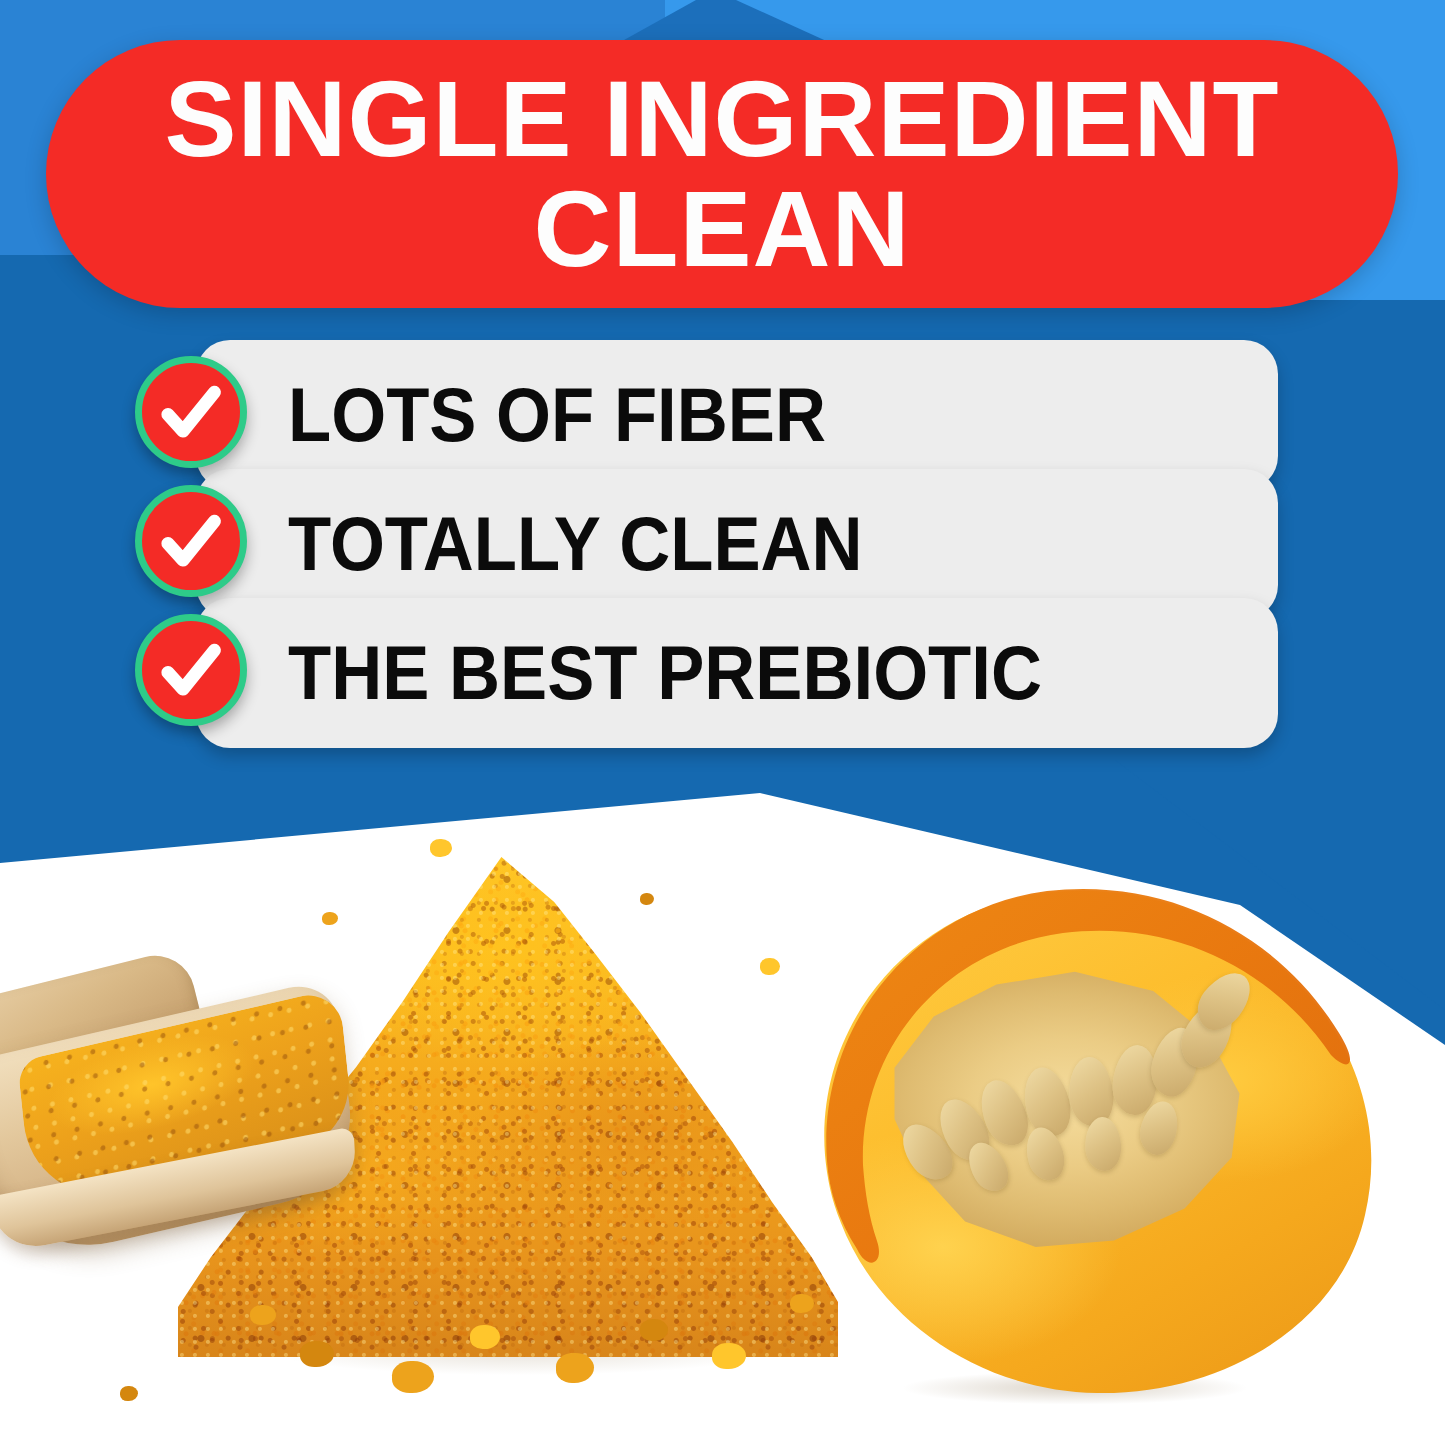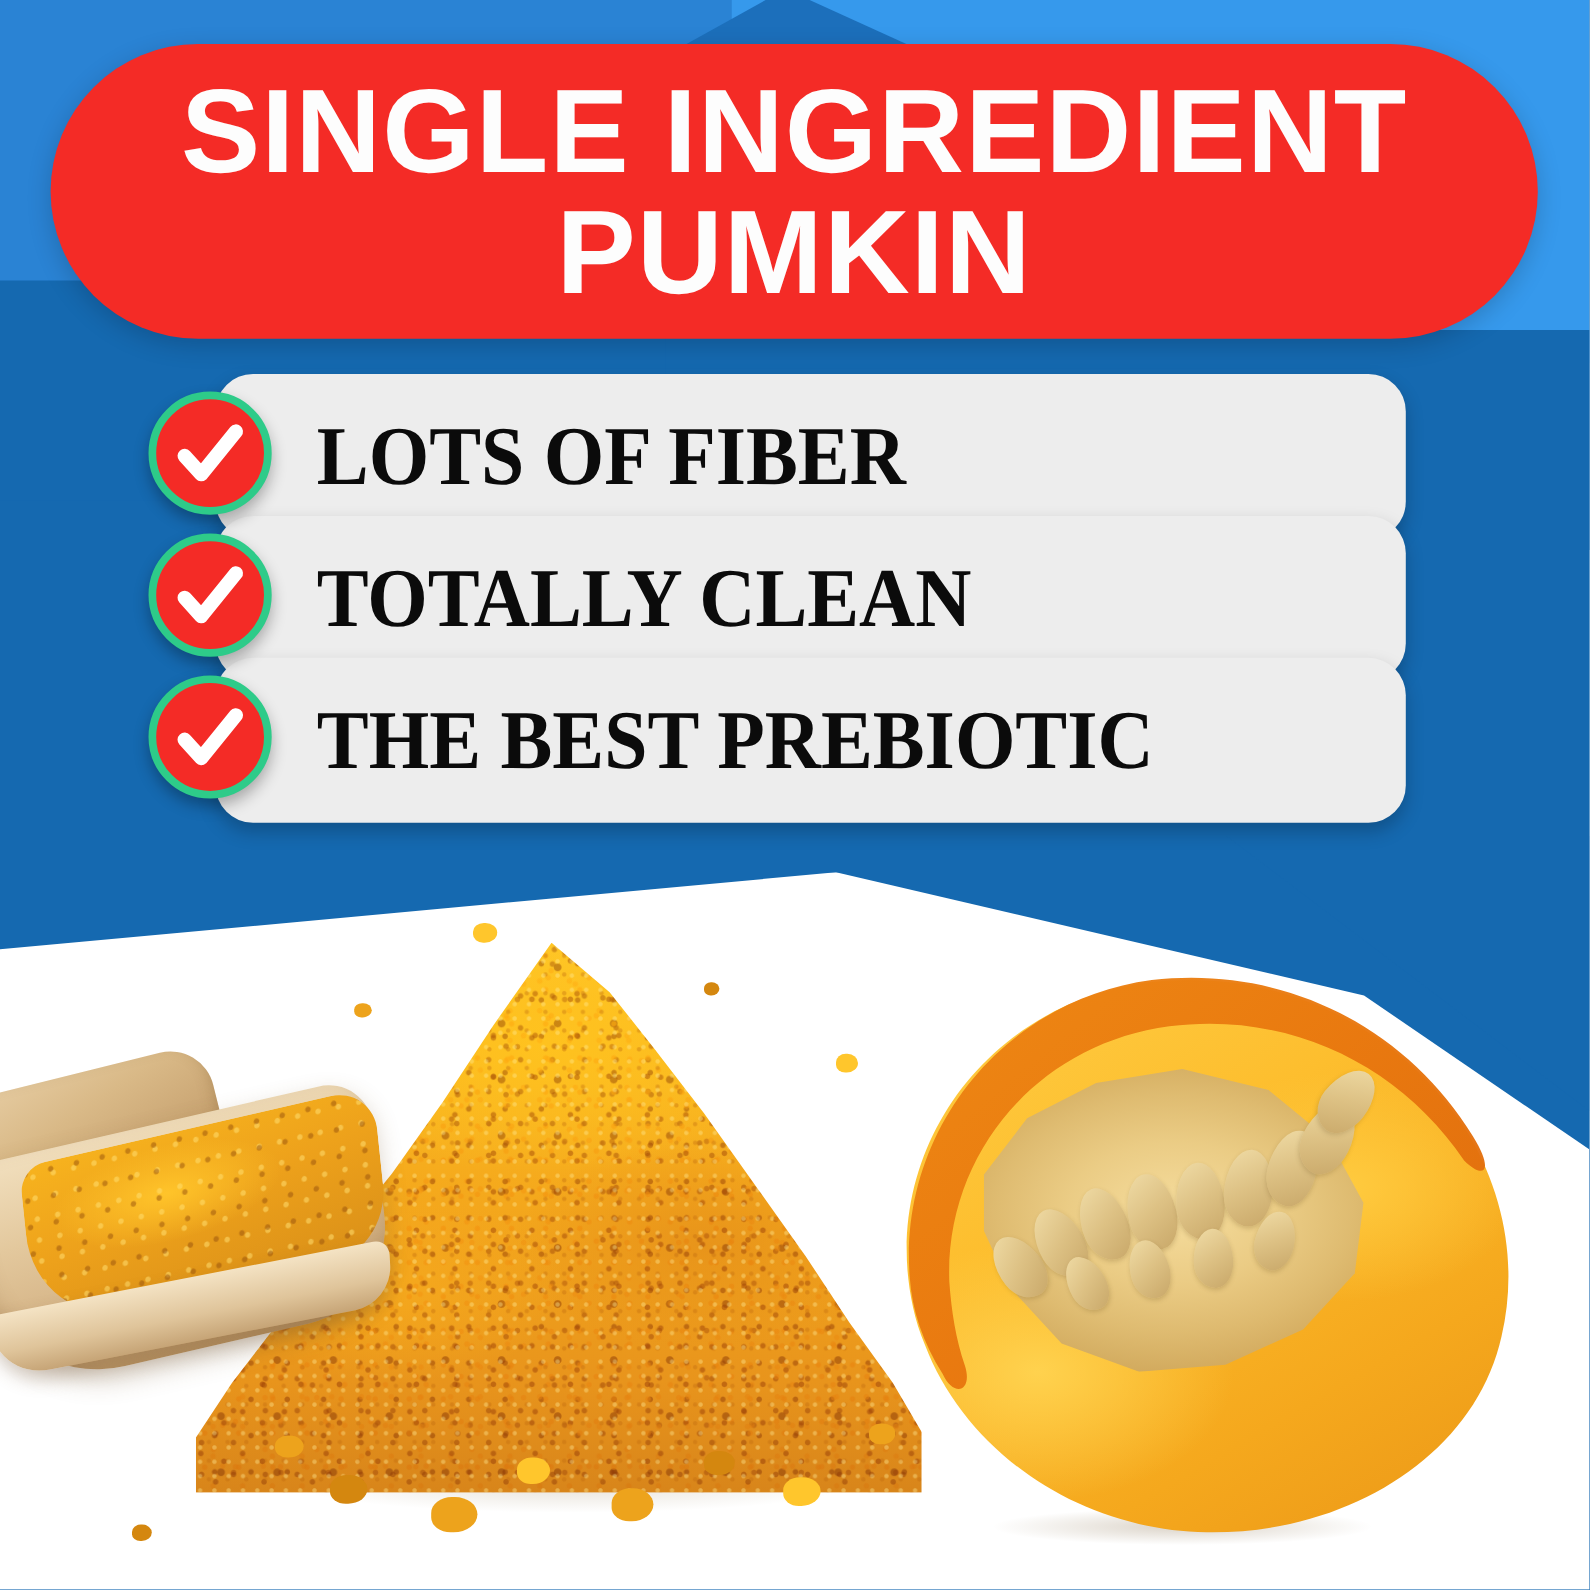--- a/index.html
+++ b/index.html
@@ -73,21 +73,20 @@
   .banner-line.l2 { font-size:108px; }
 
   
   .benefits {
     position:absolute; left:0; top:340px; width:1445px;
   }
   .benefit-row {
     position:relative;
     height:107px;
     margin-bottom:22px;
-    font-family:Liberation Serif, serif;
   }
   .pill {
     position:absolute; left:196px; top:0; width:1082px; height:150px;
     background:#ededed;
     border-radius:34px;
     box-shadow:0 8px 16px rgba(0,0,0,.22);
     display:flex; align-items:center;
   }
   .pill-label {
     margin-left:92px;
@@ -313,21 +312,21 @@
         <div class="seed" style="left:86px;top:170px;width:34px;height:52px;transform:rotate(-30deg);"></div>
         <div class="seed" style="left:142px;top:156px;width:36px;height:54px;transform:rotate(-16deg);"></div>
         <div class="seed" style="left:200px;top:146px;width:36px;height:54px;transform:rotate(-4deg);"></div>
         <div class="seed" style="left:256px;top:130px;width:36px;height:54px;transform:rotate(12deg);"></div>
       </div>
     </div>
   </div>
 
   <div class="banner">
     <div class="banner-line l1">SINGLE INGREDIENT</div>
-    <div class="banner-line l2">PUMKIN</div>
+    <div class="banner-line l2">CLEAN</div>
   </div>
 
   <div class="benefits">
 
     <div class="benefit-row">
       <div class="pill">
         <span class="pill-label">LOTS OF FIBER</span>
       </div>
       <div class="check-badge">
         <svg viewBox="0 0 24 24" aria-hidden="true">

